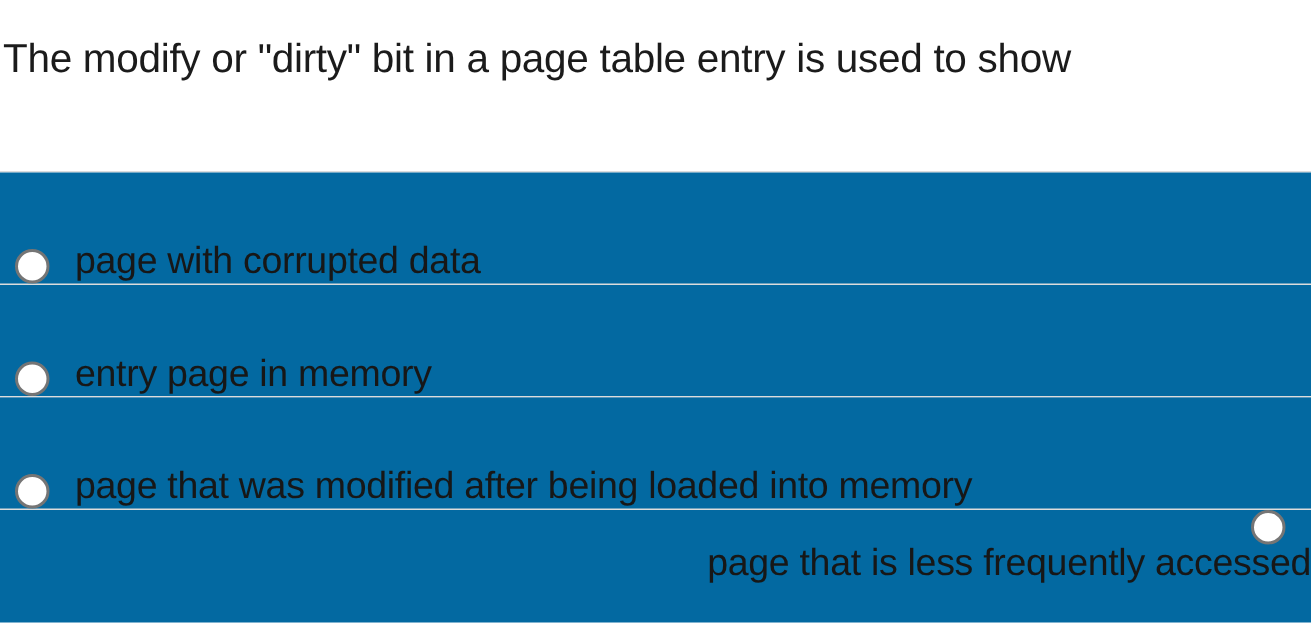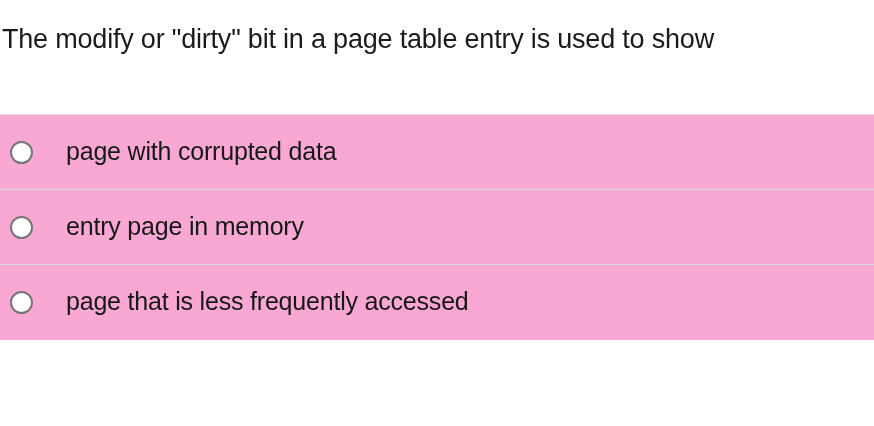--- a/index.html
+++ b/index.html
@@ -27,29 +27,29 @@
     color: #1b1b1b;
     letter-spacing: -0.2px;
     white-space: nowrap;
   }
   .answers-list {
     width: 100%;
   }
   .answer-option {
     height: 75px;
     display: flex;
-    align-items: center;
+    align-items: flex-end;
     padding-left: 10px;
     border-bottom: 1px solid #dcdcdc;
     cursor: pointer;
-    background: #f9a8d4;
-    gap: 16px;
+    background: #0369a1;
   }
   .answer-option:last-child {
     border-bottom: none;
+    flex-direction: column;
   }
   .radio {
     width: 23px;
     height: 23px;
     border: 2px solid #757575;
     border-radius: 50%;
     background: #ffffff;
     flex: 0 0 auto;
     margin-right: 17px;
   }
@@ -76,20 +76,24 @@
     <div class="answer-option">
       <span class="radio"></span>
       <span class="option-label">page with corrupted data</span>
     </div>
 
     <div class="answer-option">
       <span class="radio"></span>
       <span class="option-label">entry page in memory</span>
     </div>
 
+    <div class="answer-option">
+      <span class="radio"></span>
+      <span class="option-label">page that was modified after being loaded into memory</span>
+    </div>
 
     <div class="answer-option">
       <span class="radio"></span>
       <span class="option-label">page that is less frequently accessed</span>
     </div>
 
   </div>
 
 </div>
 

